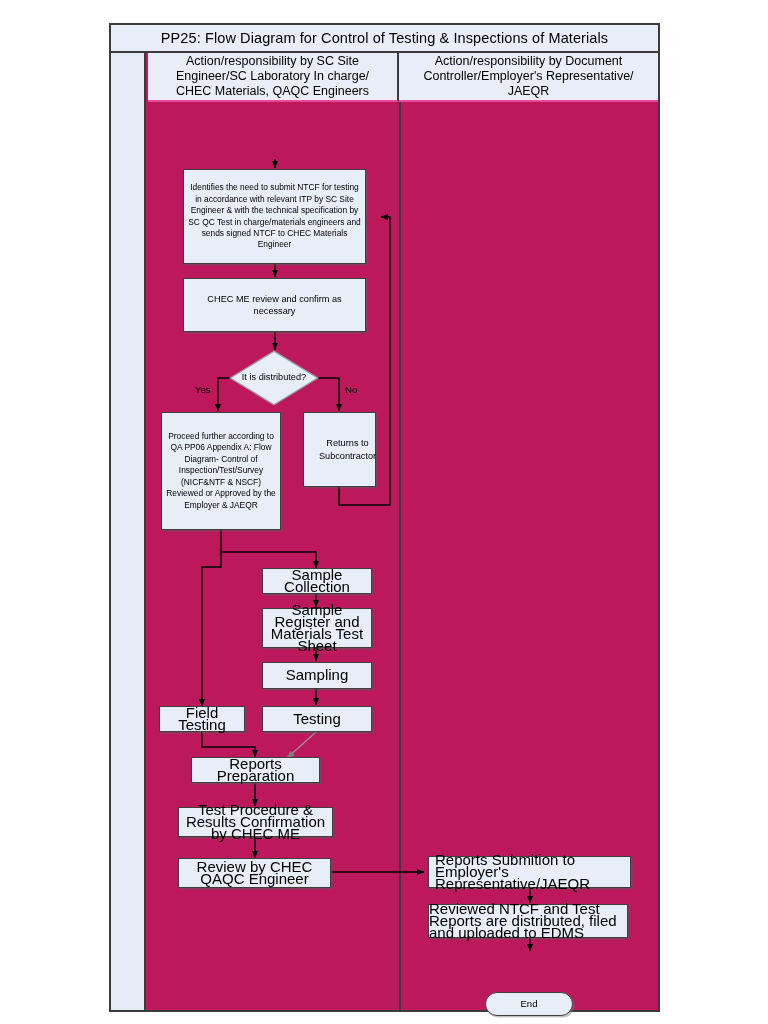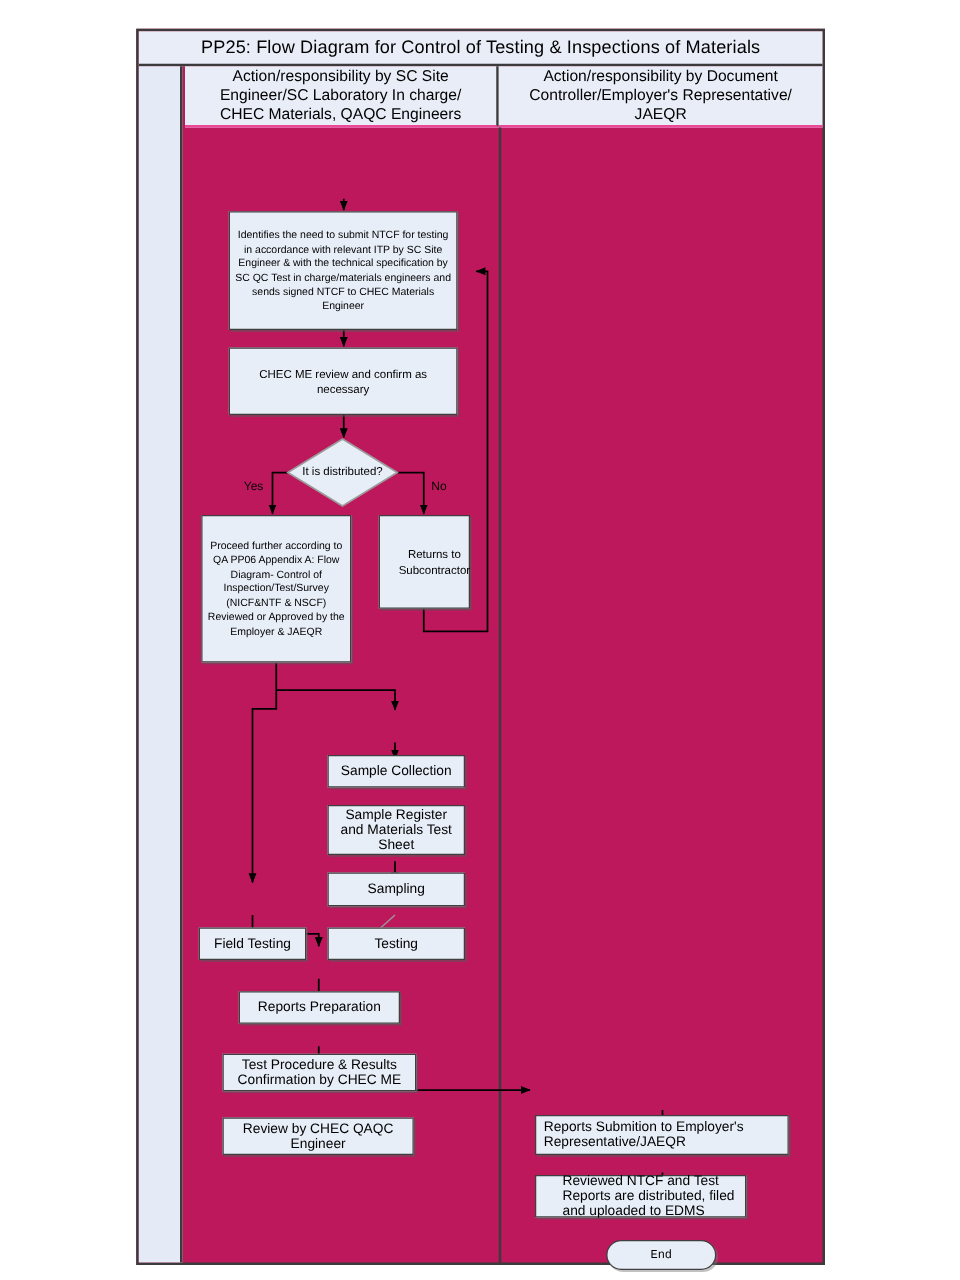--- a/index.html
+++ b/index.html
@@ -126,22 +126,21 @@
     padding: 2px 4px;
     box-shadow: 1.5px 1.5px 0 rgba(90,90,90,.55);
   }
   .node.terminator {
     border-radius: 999px;
     font-size: 9.6px;
     box-shadow: 1.5px 1.5px 0 rgba(120,120,120,.45);
     margin-top: 40px;
   }
   .node.small {
-    font-size: 11px;
-    margin-top: 36px;
+    font-size: 15px;
   }
   .node.big-text {
     font-size: 8.4px;
     line-height: 11.4px;
   }
 
   
   .diamond-wrap {
     position: absolute;
   }
@@ -313,19 +312,19 @@
 </div>
 
 <div class="node small" style="left:178px; top:858px; width:153px; height:30px;">
   <span>Review by CHEC QAQC Engineer</span>
 </div>
 
 <div class="node small" style="left:428px; top:856px; width:203px; height:32px; justify-content:flex-start; text-align:left; padding-left:6px;">
   <span>Reports Submition to Employer's Representative/JAEQR</span>
 </div>
 
-<div class="node small" style="left:428px; top:904px; width:169px; height:34px; justify-content:flex-start; text-align:left; padding-left:21px;">
+<div class="node small" style="left:428px; top:904px; width:200px; height:34px; justify-content:flex-start; text-align:left; padding-left:0;">
   <span>Reviewed NTCF and Test Reports are distributed, filed and uploaded to EDMS</span>
 </div>
 
-<div class="node terminator" style="left:485px; top:952px; width:88px; height:24px;font-family:Liberation Mono, monospace;">
+<div class="node terminator" style="left:485px; top:952px; width:88px; height:24px;">
   <span>End</span>
 </div>
 
 </body></html>

